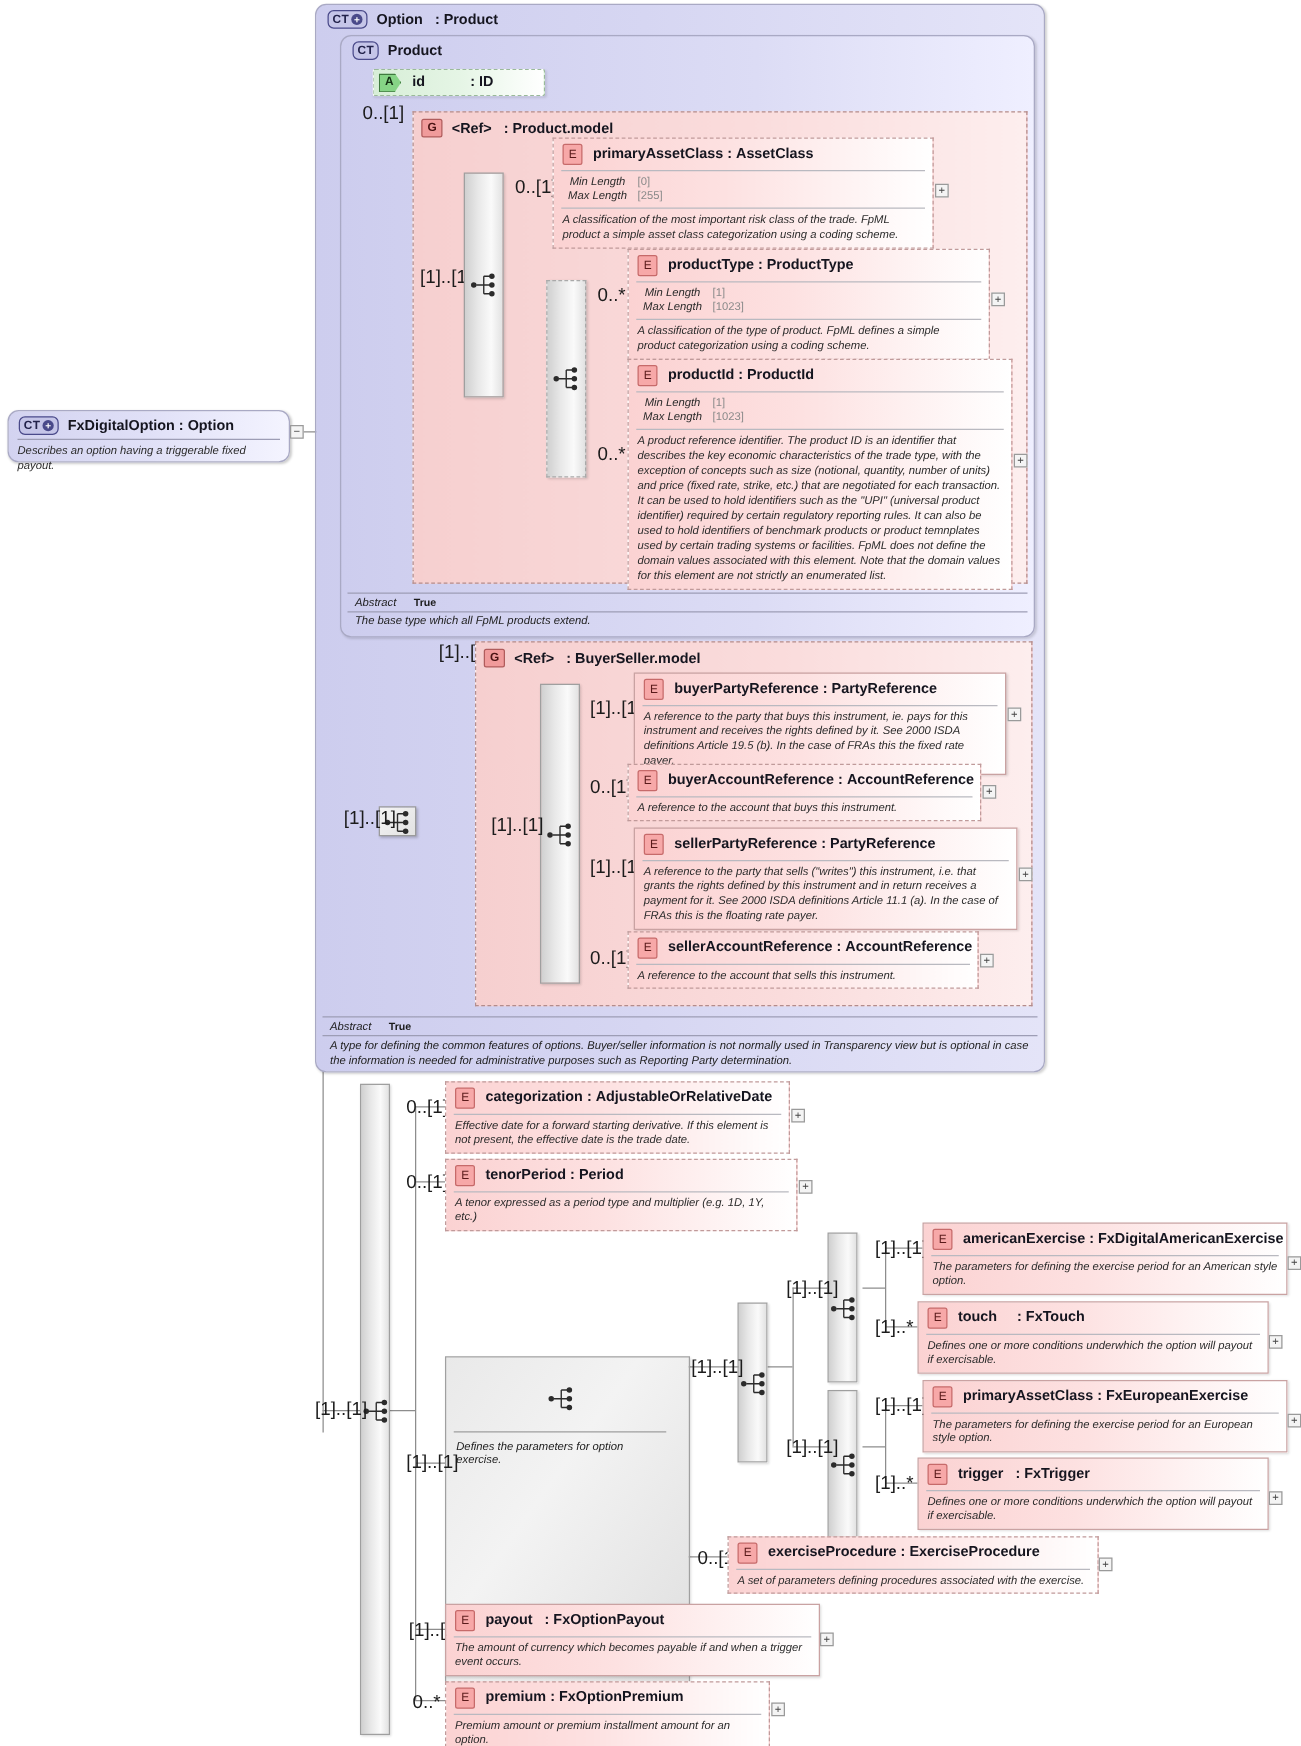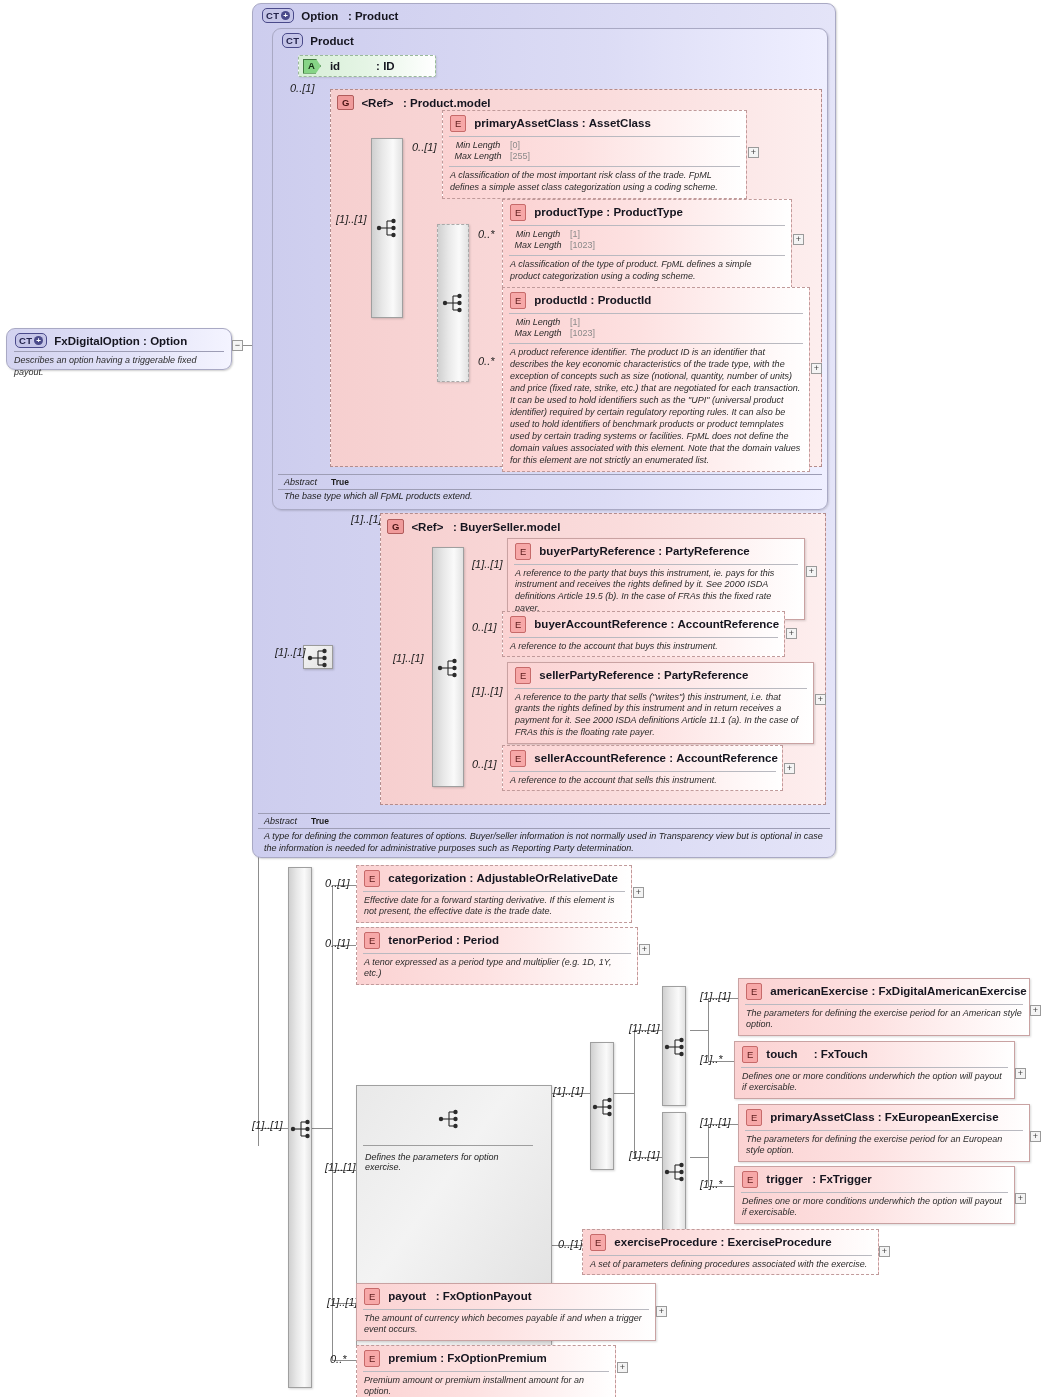--- a/index.html
+++ b/index.html
@@ -160,22 +160,21 @@
     border: 1px solid #9b9b9b;
     box-shadow: 1px 1px 2px rgba(0,0,0,0.2);
   }
 
   
   .seqicon { position:absolute; }
 
   
   .card {
     position: absolute;
-    font-size: 11px;
-    font-style: italic;
+    font-size: 15px;
     color: #1c1c1c;
     white-space: nowrap;
   }
 
   
   .ln { position: absolute; background: #8d8d8d; }
   .ln.h { height: 1px; }
   .ln.v { width: 1px; }
 
   
@@ -375,21 +374,21 @@
       <div class="facet-row">
           <span class="fl">Min Length</span>
           <span class="fv">[0]</span>
         </div>
       <div class="facet-row">
           <span class="fl">Max Length</span>
           <span class="fv">[255]</span>
         </div>
     </div>
     <div class="e-sep"></div>
-    <div class="doc">A classification of the most important risk class of the trade. FpML defines a simple asset class categorization using a coding scheme.</div>
+    <div class="doc">A classification of the most important risk class of the trade. FpML product a simple asset class categorization using a coding scheme.</div>
   </div>
   <div class="expander abs" style="left:748px; top:147px;">+</div>
 
   <div class="card abs" style="left:478px; top:228px;">0..*</div>
   <div class="e-box dashed abs" style="left:502px; top:199px; width:290px;">
     <div class="e-head">
       <span class="badge-e">E</span>
       <span class="nm"><span>productType</span>&nbsp;<span>:</span>&nbsp;<span class="ty">ProductType</span></span>
     </div>
     <div class="e-sep"></div>

